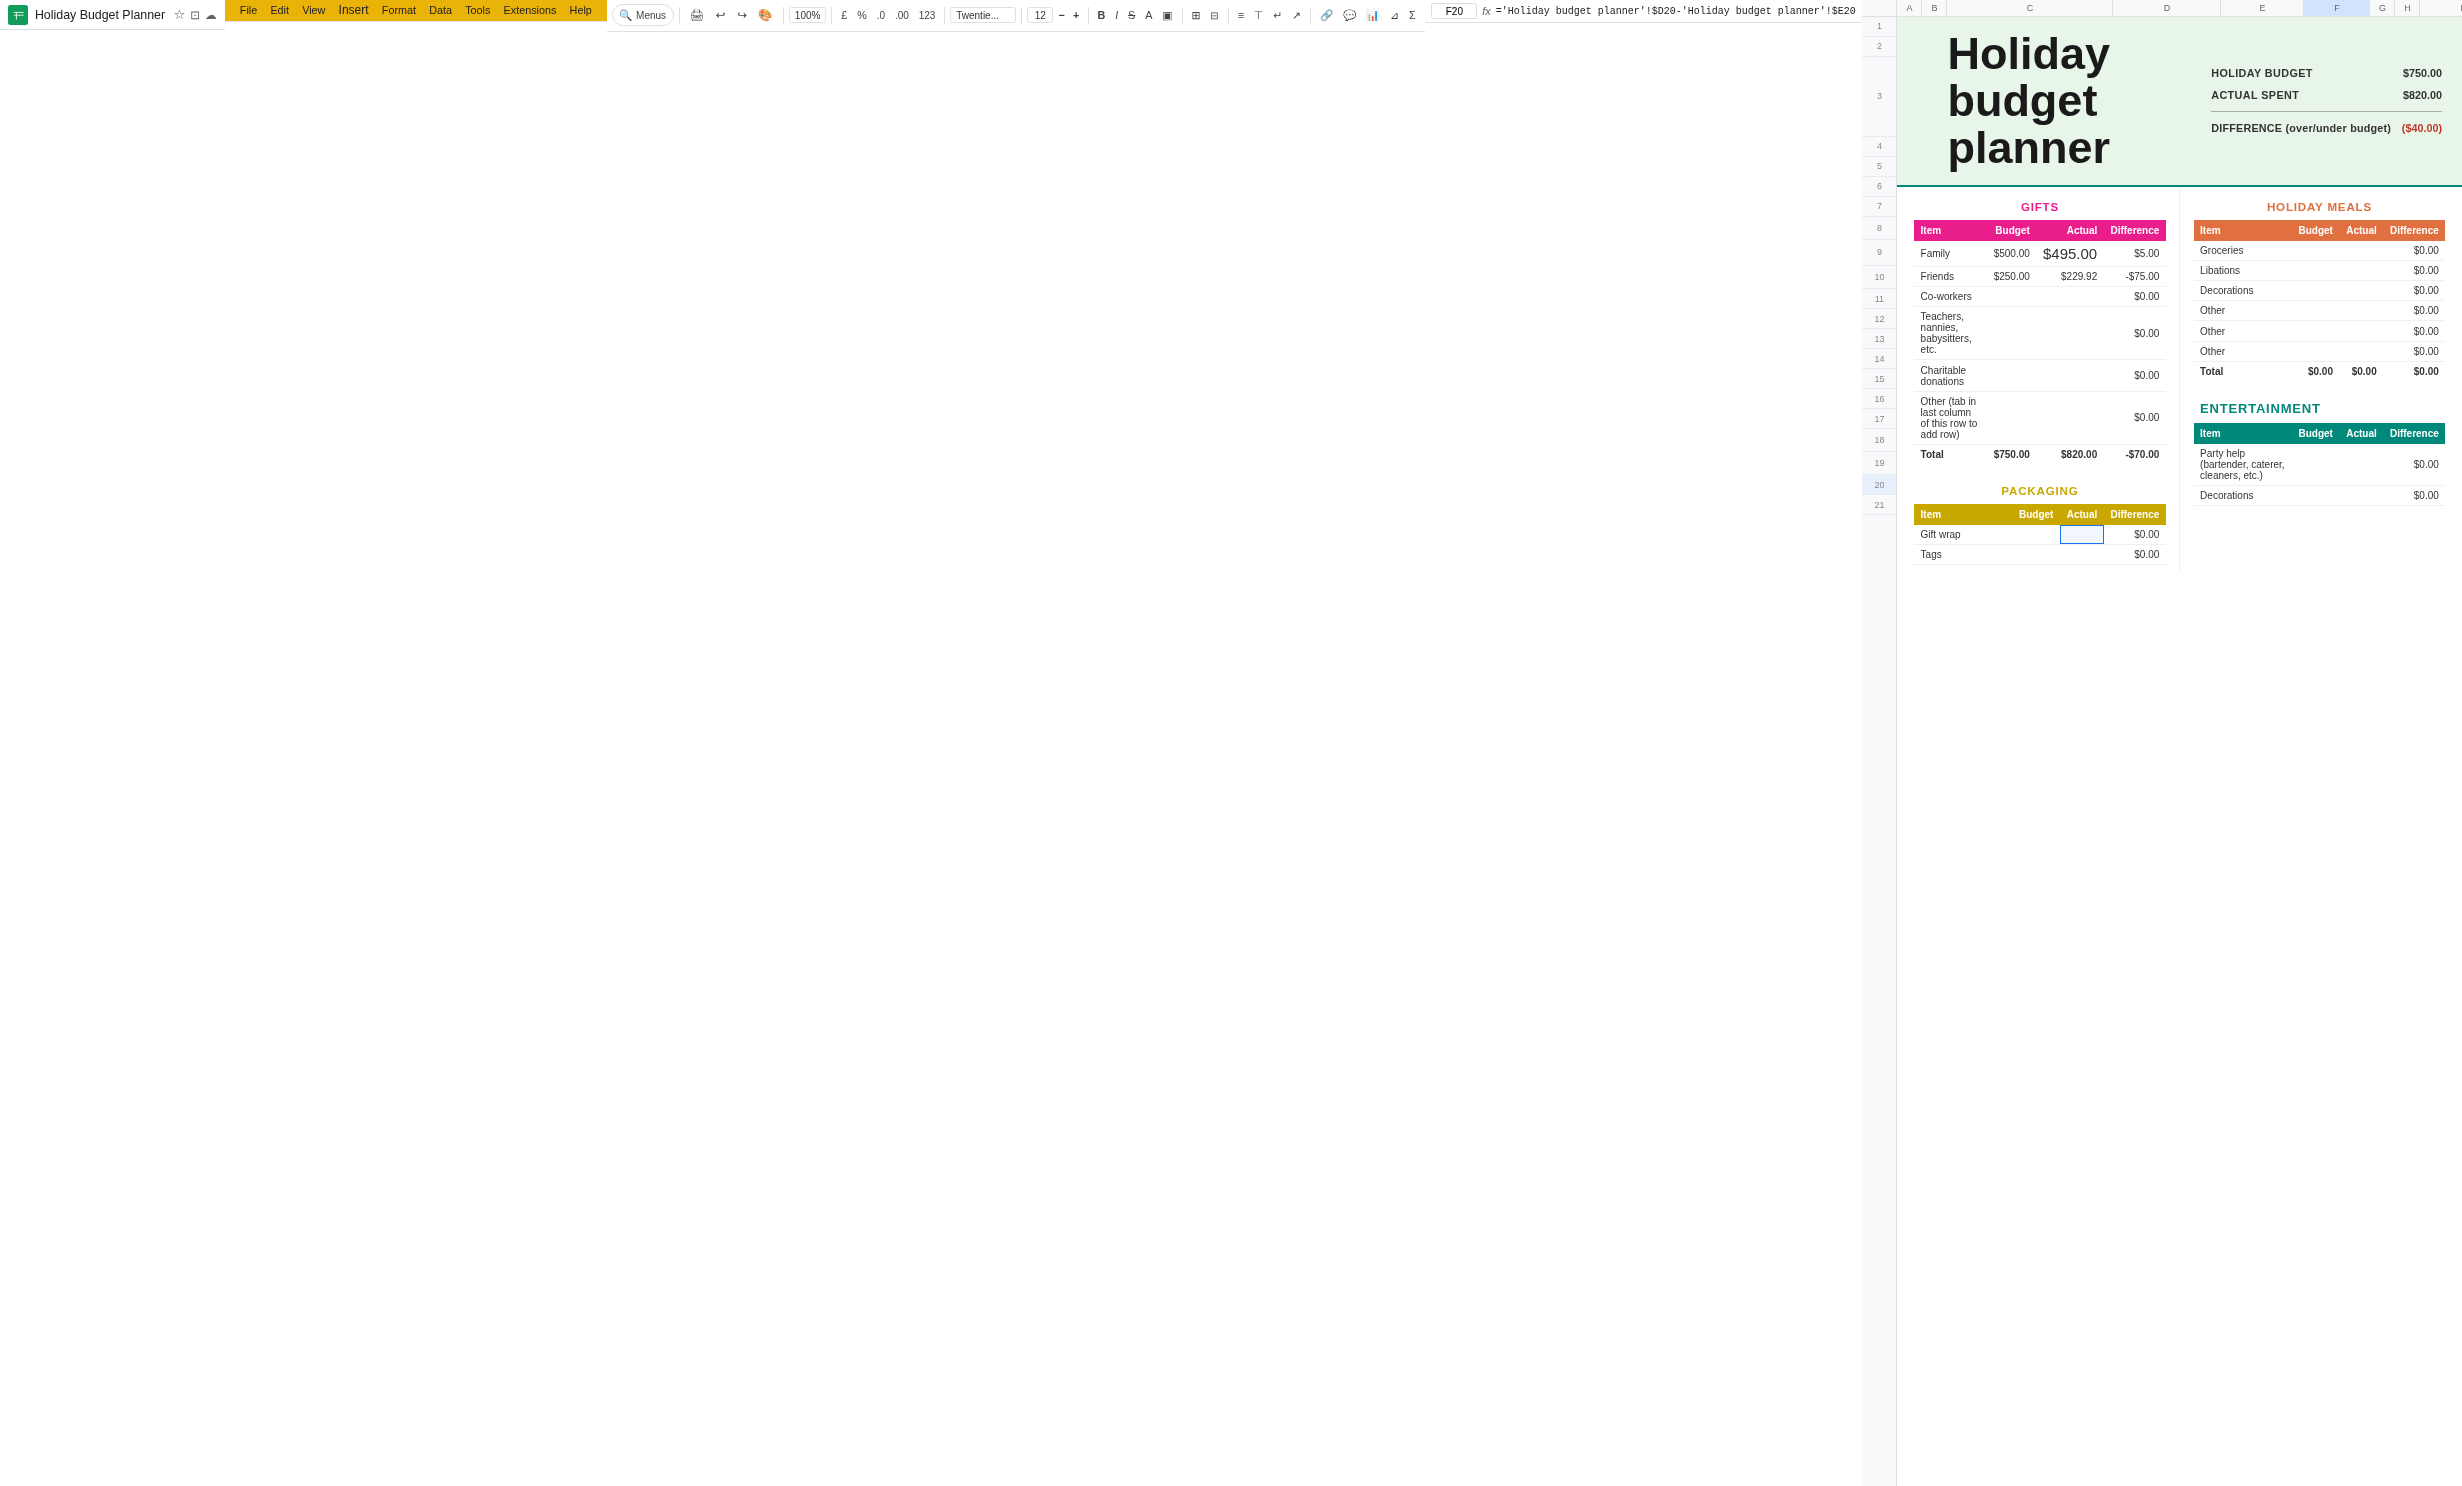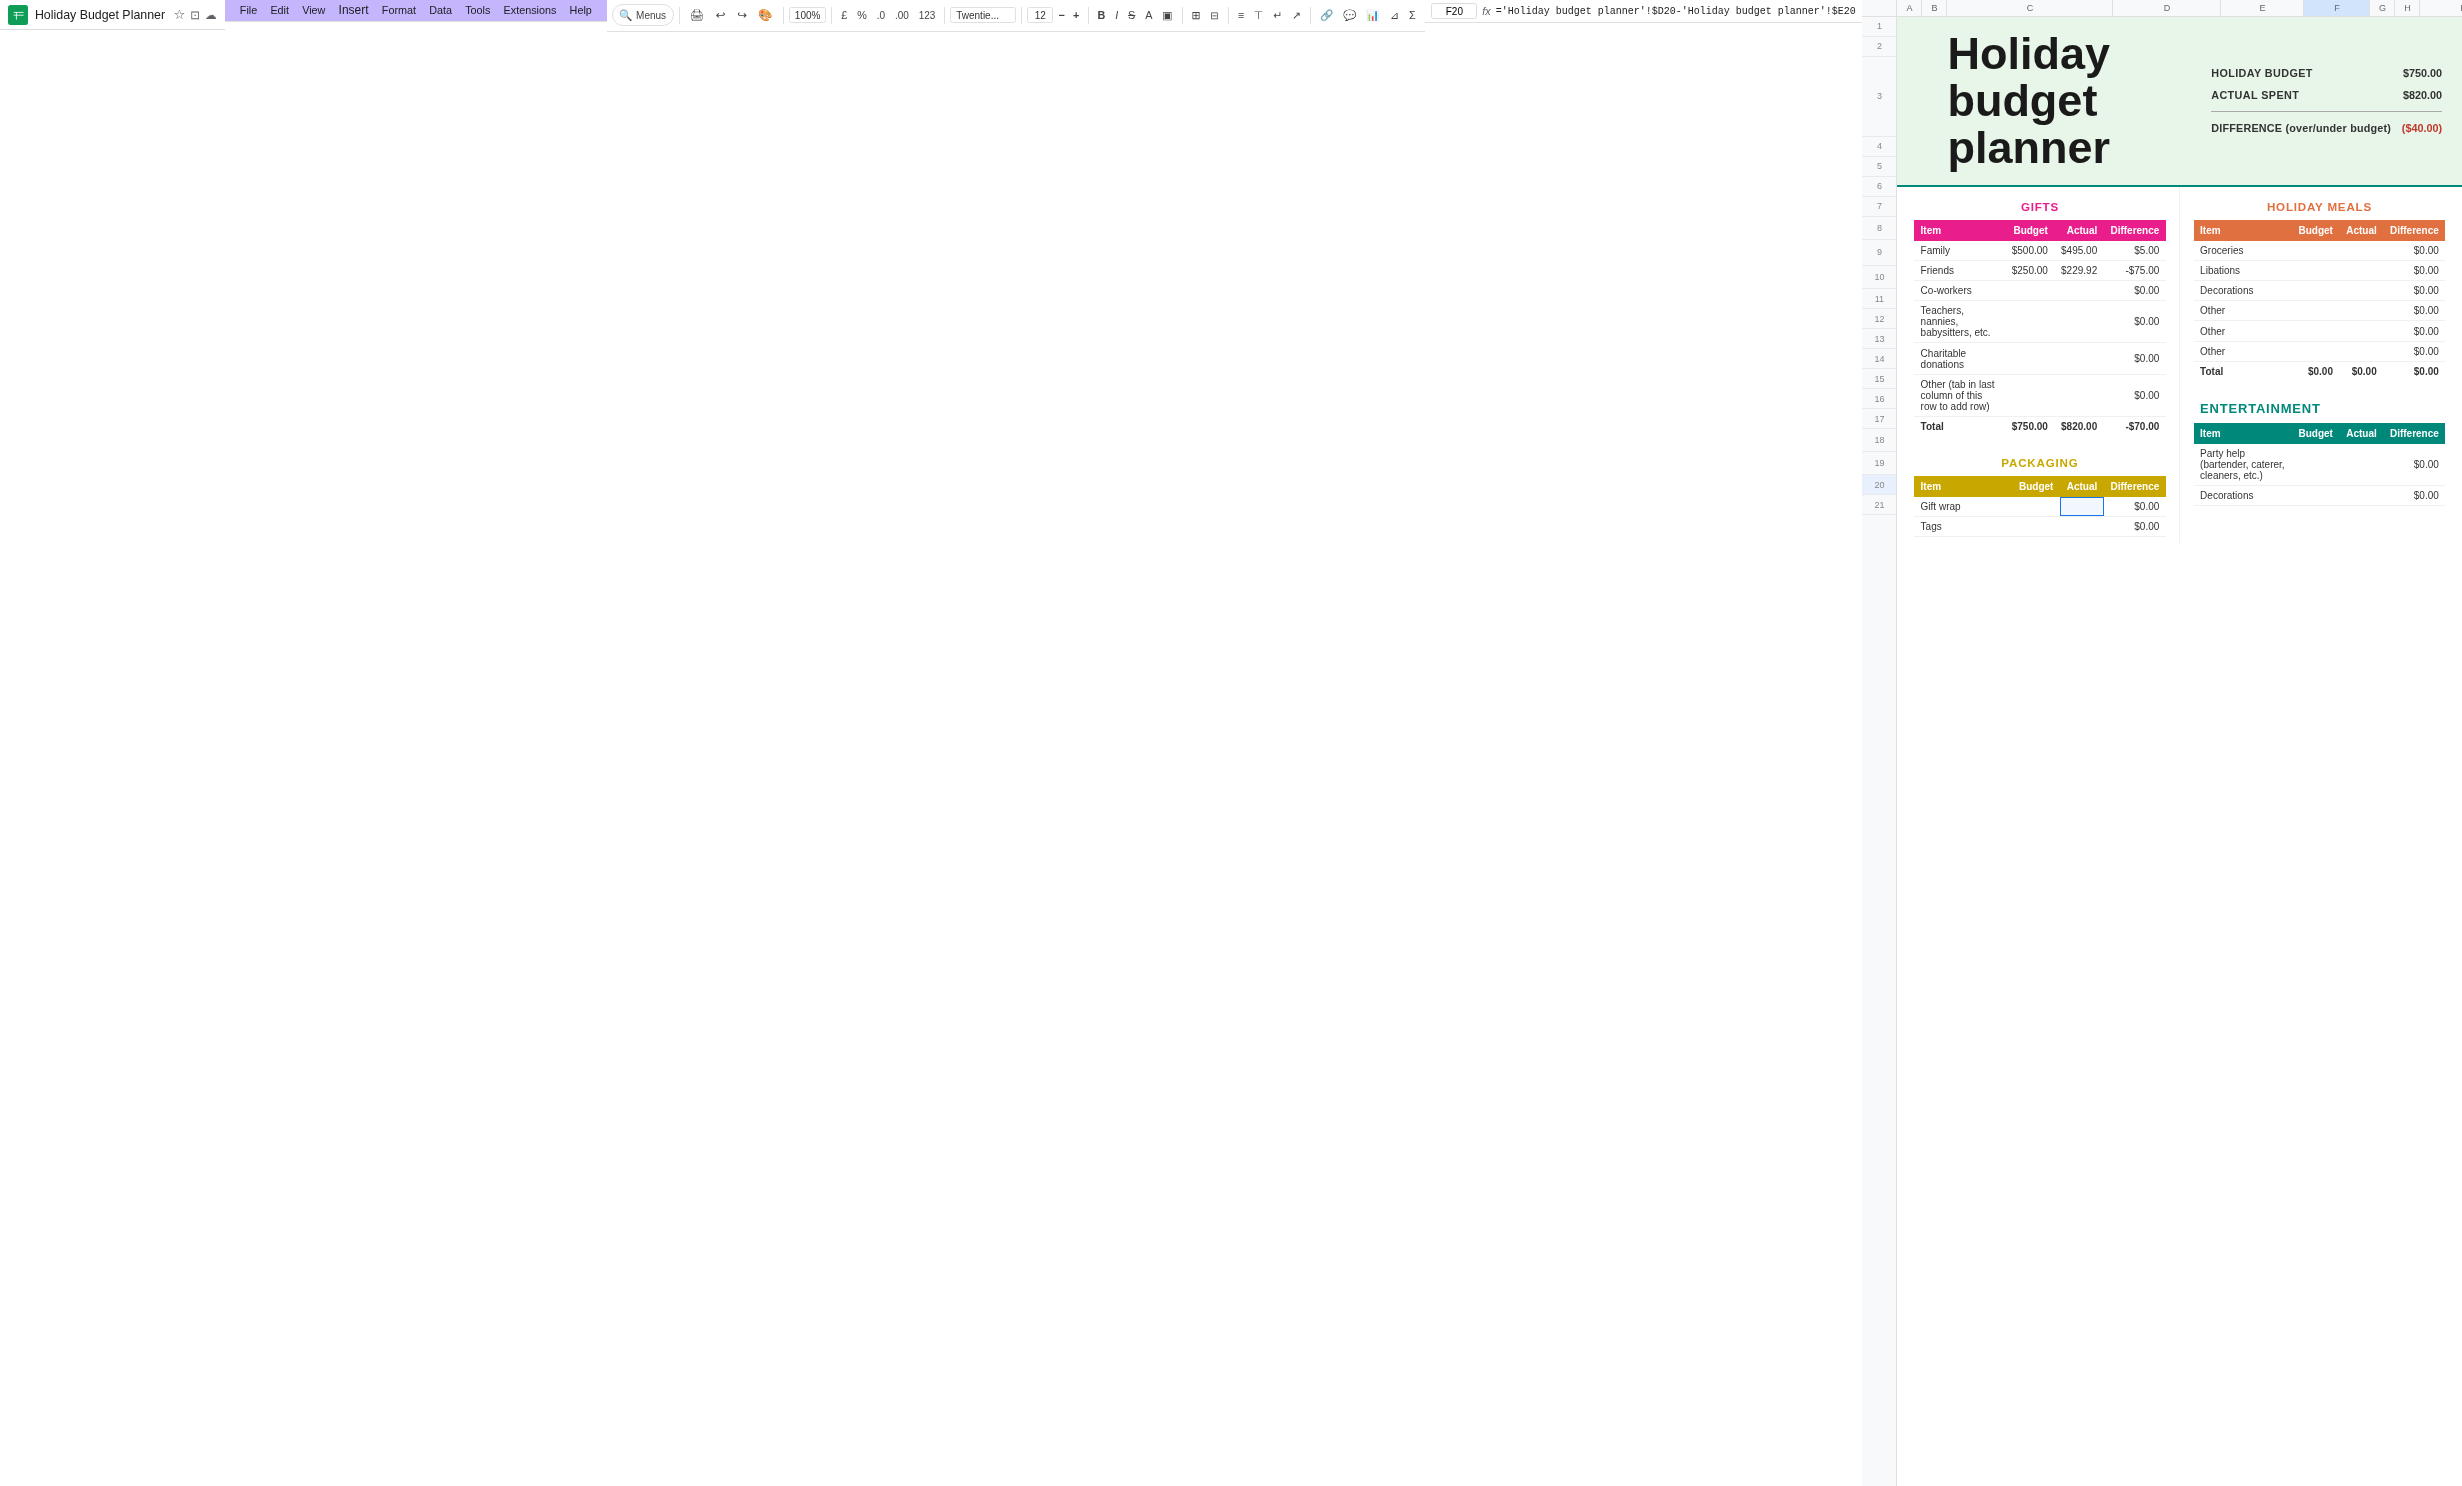--- a/index.html
+++ b/index.html
@@ -99,21 +99,21 @@
           <line x1="3" y1="13" x2="21" y2="13" stroke="white" stroke-width="1.5"></line>
           <line x1="8" y1="8" x2="8" y2="21" stroke="white" stroke-width="1.5"></line>
         </svg>
     </div>
     <span style="font-size:12.4px; font-weight:500; color:#202124; margin-right:8.3px;">Holiday Budget Planner</span>
     <span style="color:#5f6368; margin-right:5px; font-size:13.3px;">☆</span>
     <span style="color:#5f6368; margin-right:5px; font-size:11.6px;">⊡</span>
     <span style="color:#5f6368; font-size:11.6px;">☁</span>
   </div>
 
-  <div style="display:flex; align-items:center; height:21.6px; background:#c4b5fd; padding:0 8.3px; border-bottom:0.8px solid #e0e0e0;">
+  <div style="display:flex; align-items:center; height:21.6px; background:#eab308; padding:0 8.3px; border-bottom:0.8px solid #e0e0e0;">
     <span style="padding:2.5px 6.6px; font-size:10.8px; color:#202124; cursor:pointer;">File</span>
     <span style="padding:2.5px 6.6px; font-size:10.8px; color:#202124; cursor:pointer;">Edit</span>
     <span style="padding:2.5px 6.6px; font-size:10.8px; color:#202124; cursor:pointer;">View</span>
     <span style="padding:2.5px 6.6px; font-size:12px; color:#202124; cursor:pointer;">Insert</span>
     <span style="padding:2.5px 6.6px; font-size:10.8px; color:#202124; cursor:pointer;">Format</span>
     <span style="padding:2.5px 6.6px; font-size:10.8px; color:#202124; cursor:pointer;">Data</span>
     <span style="padding:2.5px 6.6px; font-size:10.8px; color:#202124; cursor:pointer;">Tools</span>
     <span style="padding:2.5px 6.6px; font-size:10.8px; color:#202124; cursor:pointer;">Extensions</span>
     <span style="padding:2.5px 6.6px; font-size:10.8px; color:#202124; cursor:pointer;">Help</span>
   </div>
@@ -310,21 +310,21 @@
                       <th style="background:#e91e8c;color:white;padding:5px 6.6px;font-size:10px;text-align:left;font-weight:600;width:55%;">Item</th>
                       <th style="background:#e91e8c;color:white;padding:5px 6.6px;font-size:10px;text-align:right;font-weight:600;width:15%;">Budget</th>
                       <th style="background:#e91e8c;color:white;padding:5px 6.6px;font-size:10px;text-align:right;font-weight:600;width:15%;">Actual</th>
                       <th style="background:#e91e8c;color:white;padding:5px 6.6px;font-size:10px;text-align:right;font-weight:600;width:15%;">Difference</th>
                     </tr>
                   </thead>
                   <tbody>
                     <tr>
                       <td style="padding:4.1px 6.6px;font-size:10px;border-bottom:0.8px solid #f0f0f0;">Family</td>
                       <td style="padding:4.1px 6.6px;font-size:10px;border-bottom:0.8px solid #f0f0f0;text-align:right;">$500.00</td>
-                      <td style="padding:4.1px 6.6px;font-size:10px;border-bottom:0.8px solid #f0f0f0;text-align:left;">$495.00</td>
+                      <td style="padding:4.1px 6.6px;font-size:15px;border-bottom:0.8px solid #f0f0f0;text-align:left;">$495.00</td>
                       <td style="padding:4.1px 6.6px;font-size:10px;border-bottom:0.8px solid #f0f0f0;text-align:right;">$5.00</td>
                     </tr>
                     <tr>
                       <td style="padding:4.1px 6.6px;font-size:10px;border-bottom:0.8px solid #f0f0f0;">Friends</td>
                       <td style="padding:4.1px 6.6px;font-size:10px;border-bottom:0.8px solid #f0f0f0;text-align:right;">$250.00</td>
                       <td style="padding:4.1px 6.6px;font-size:10px;border-bottom:0.8px solid #f0f0f0;text-align:right;">$229.92</td>
                       <td style="padding:4.1px 6.6px;font-size:10px;border-bottom:0.8px solid #f0f0f0;text-align:right;">-$75.00</td>
                     </tr>
                     <tr>
                       <td style="padding:4.1px 6.6px;font-size:10px;border-bottom:0.8px solid #f0f0f0;">Co-workers</td>

